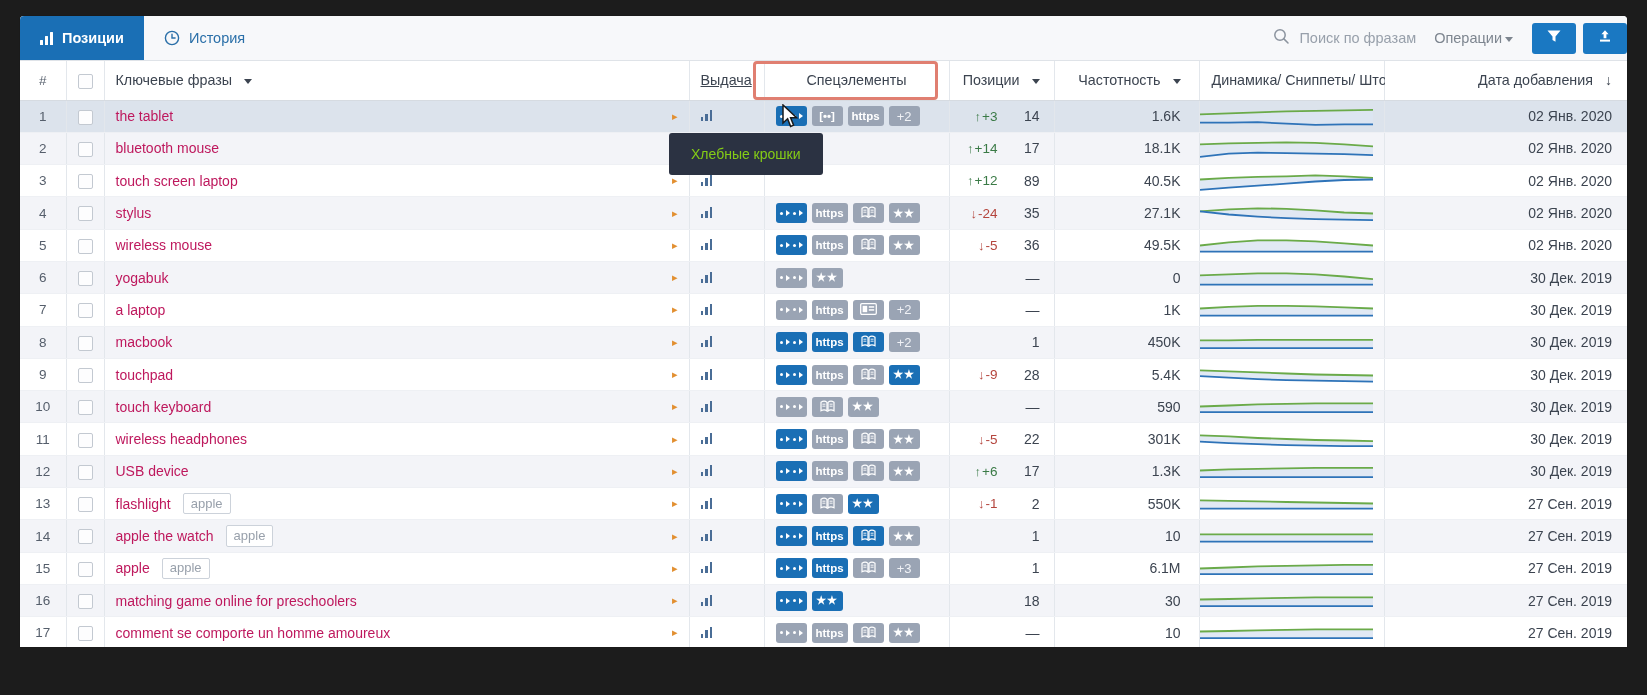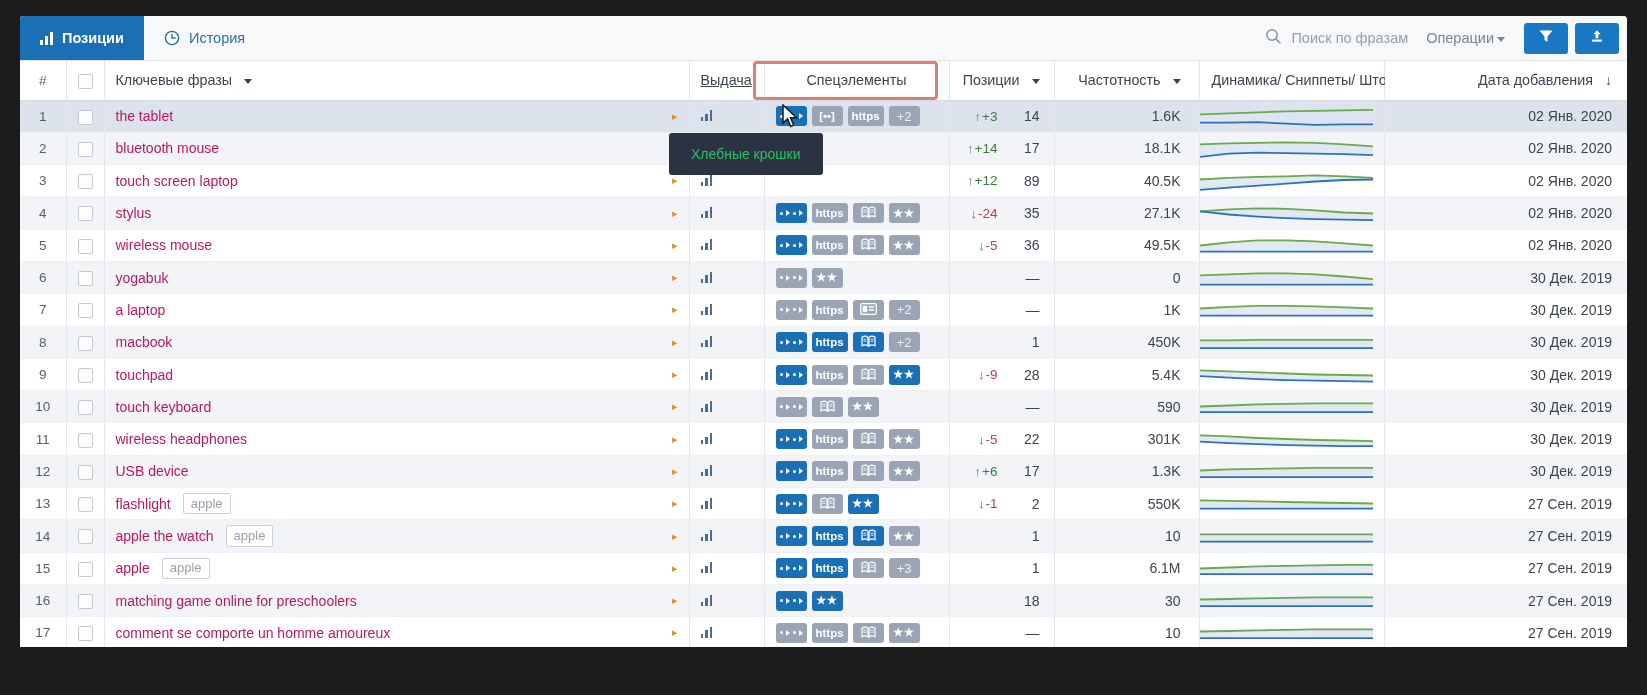--- a/index.html
+++ b/index.html
@@ -46,21 +46,21 @@
 
   .bars-ico { display: inline-flex; align-items: flex-end; gap: 2px; height: 13px; }
   .bars-ico i { width: 3px; background: currentColor; display: block; border-radius: .5px; }
   .bars-ico i:nth-child(1) { height: 5px; }
   .bars-ico i:nth-child(2) { height: 9px; }
   .bars-ico i:nth-child(3) { height: 13px; }
 
   .topbar-right {
     margin-left: auto;
     display: flex; align-items: center; gap: 0;
-    padding-right: 8px;
+    padding-right: 0;
   }
   .search-box {
     display: flex; align-items: center; gap: 9px;
     padding: 0 14px;
     color: #98a0ab;
     font-size: 14.5px;
     cursor: text;
   }
   .ops {
     display: flex; align-items: center; gap: 3px;
@@ -196,21 +196,21 @@
     border: 3px solid #e07f71;
     border-radius: 4px;
     pointer-events: none;
     z-index: 6;
   }
 
   
   .tooltip {
     position: absolute;
     background: #2b3242;
-    color: #22c55e;
+    color: #84cc16;
     font-size: 14px;
     padding: 13px 22px;
     border-radius: 3px;
     z-index: 9;
     white-space: nowrap;
   }
 
   
   .cursor { position: absolute; z-index: 12; pointer-events: none; }
 </style>

